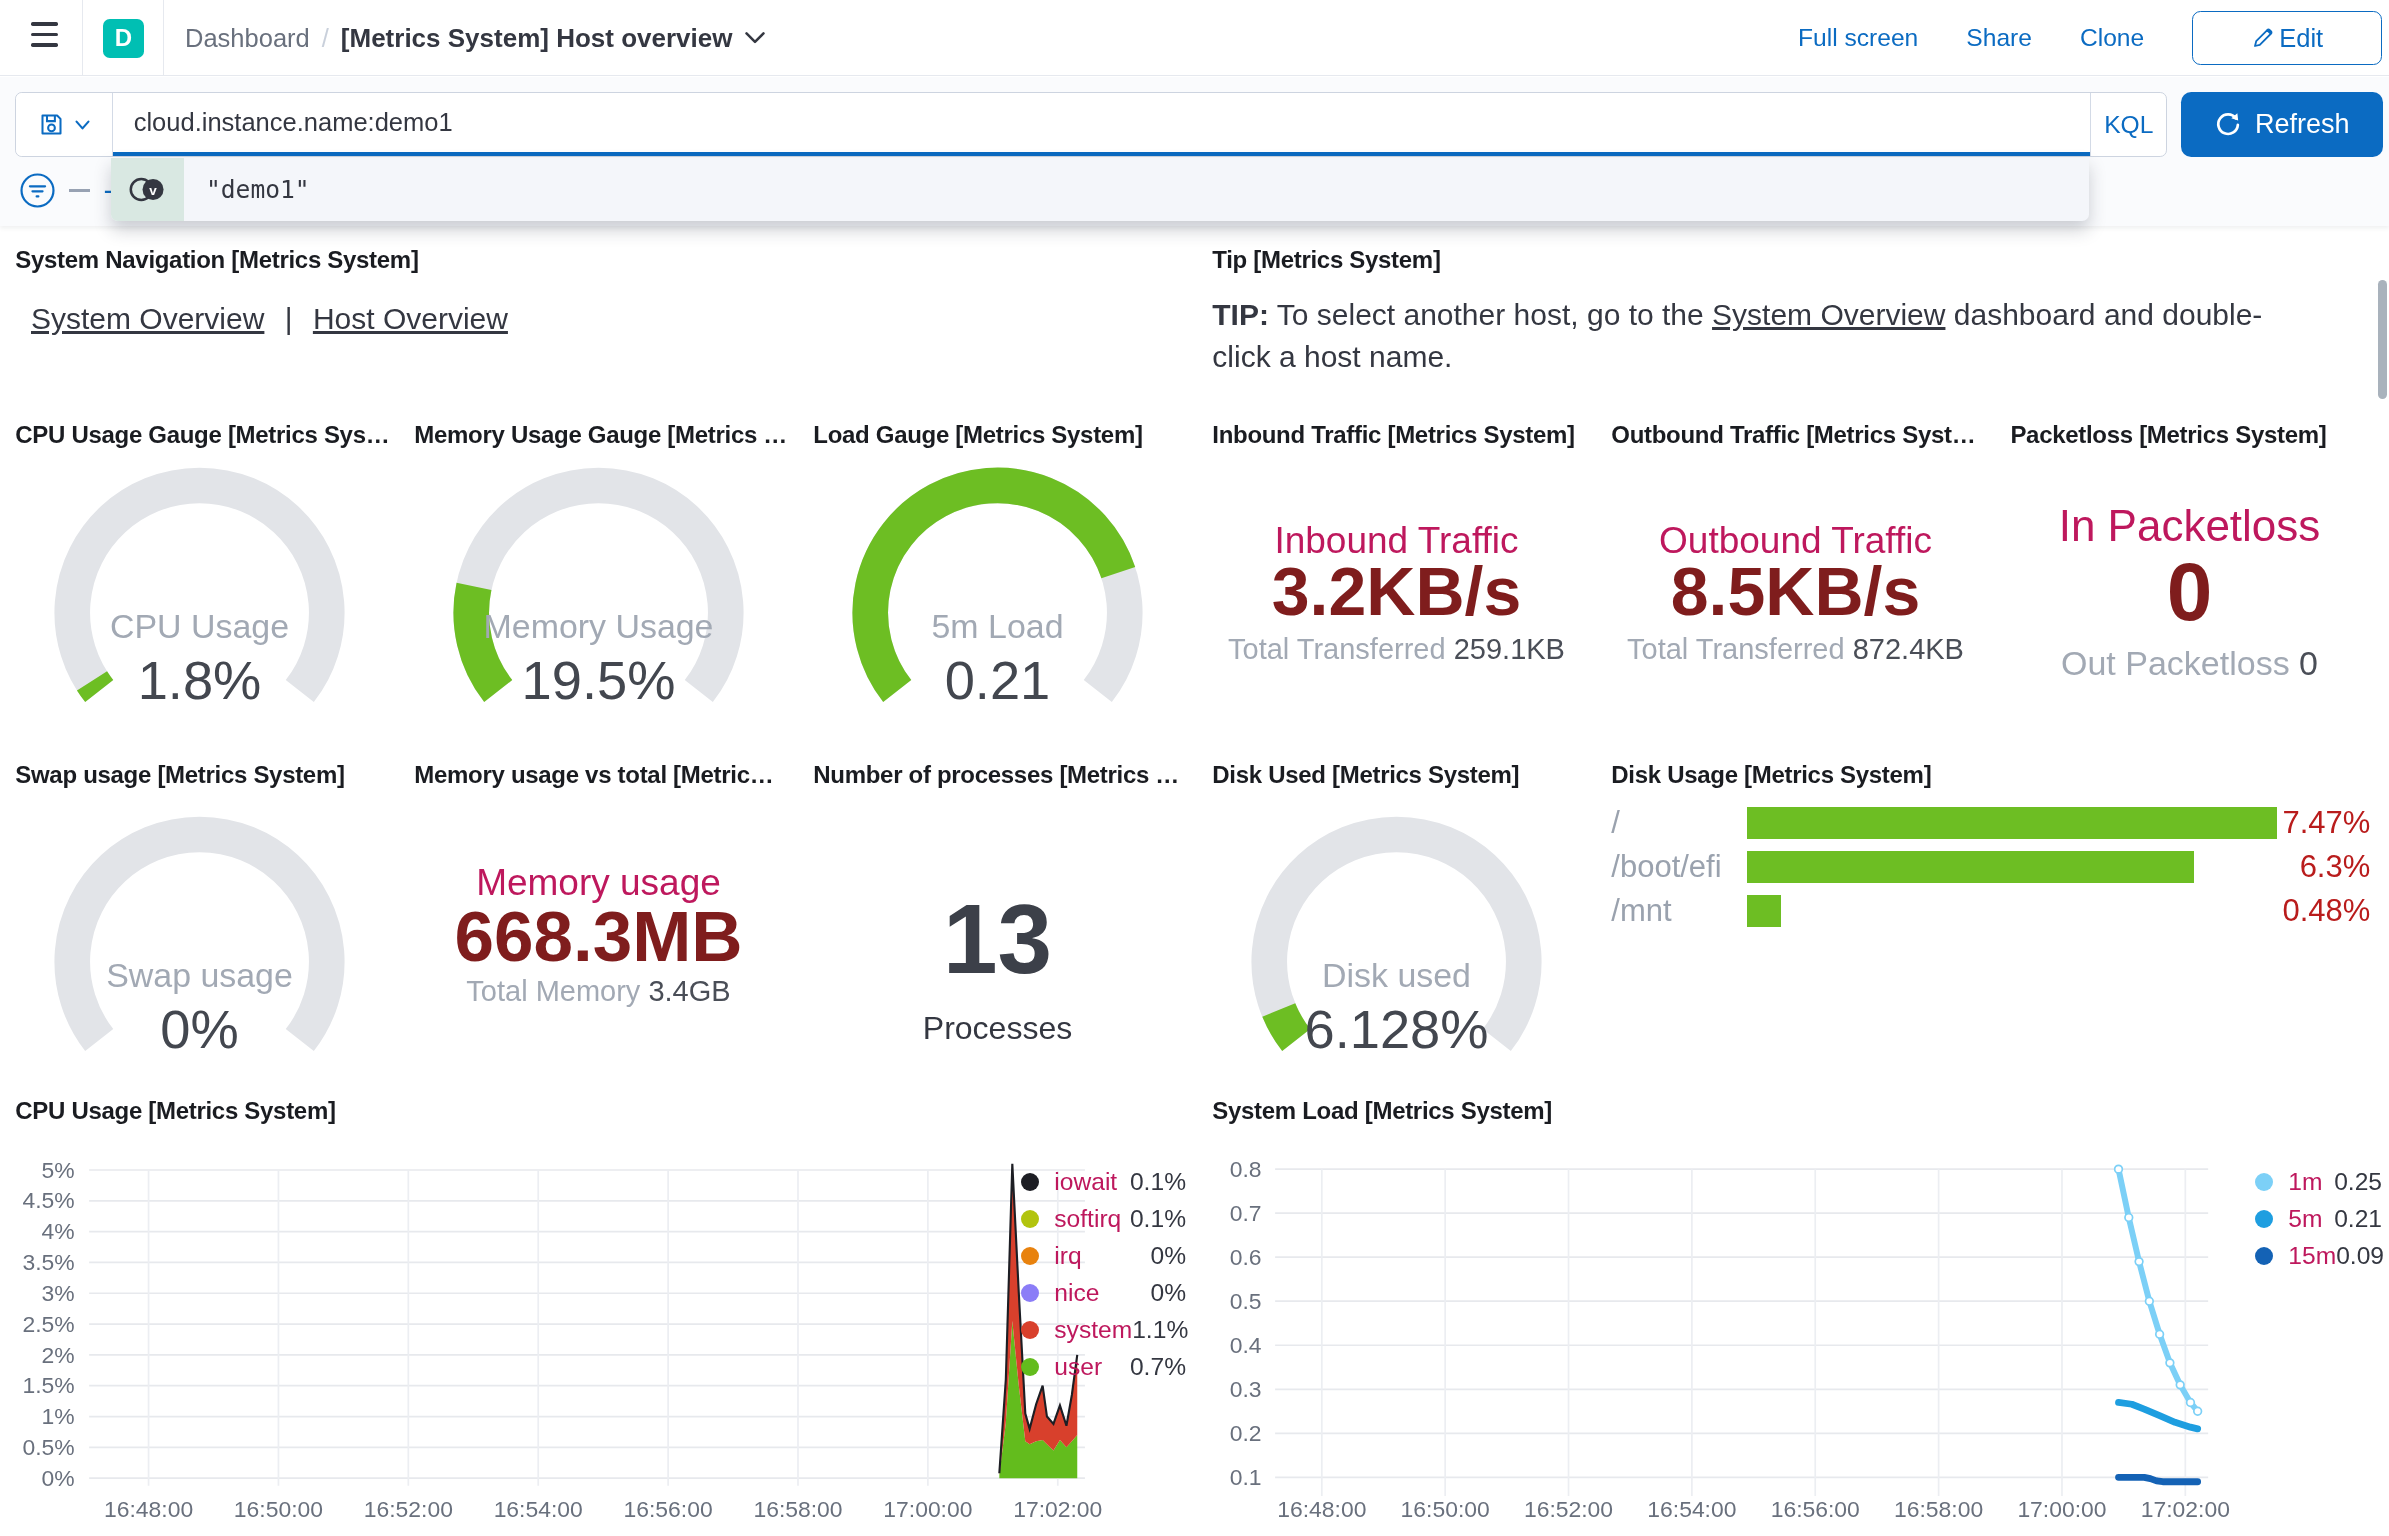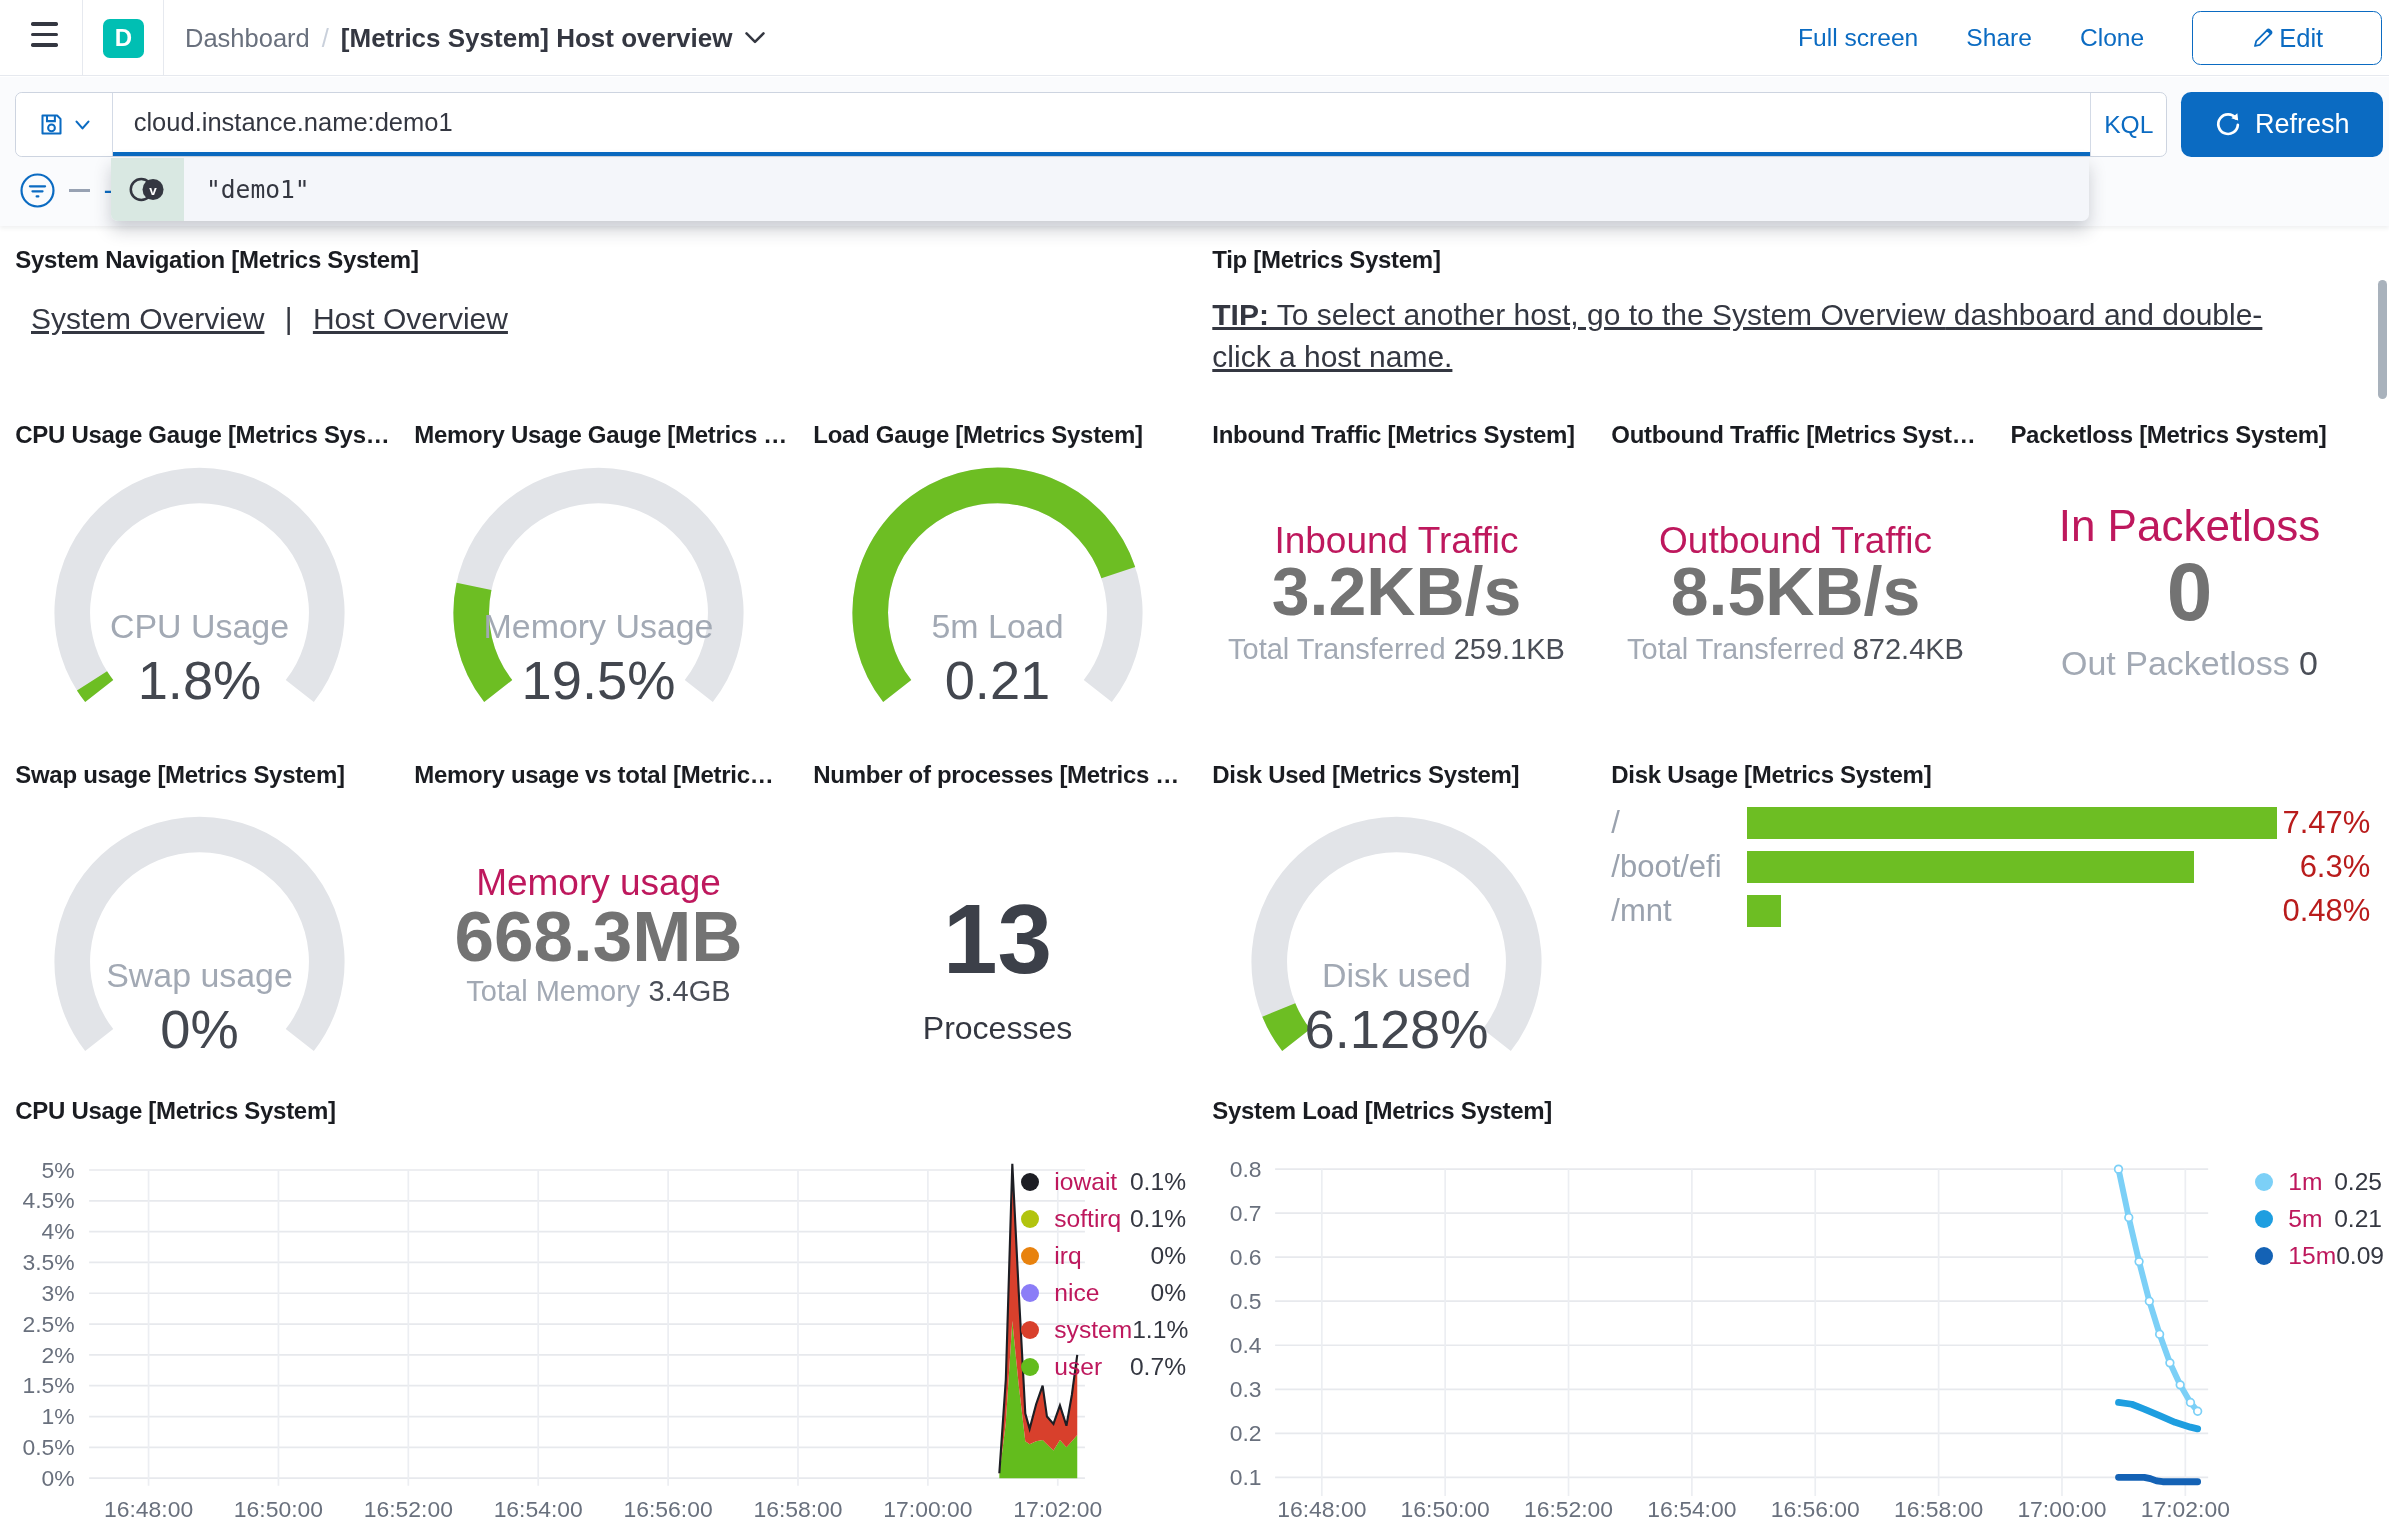--- a/index.html
+++ b/index.html
@@ -51,30 +51,30 @@
   .suggest-text { display:flex; align-items:center; padding-left:22px;
                   font-family:"DejaVu Sans Mono","Liberation Mono",monospace; font-size:24.6px; color:#343741; }
 
   
   .panel { position:absolute; }
   .panel-title { position:absolute; left:15.3px; top:5.1px; font-size:24px; font-weight:700; color:#1a1c21;
                  letter-spacing:-0.3px; white-space:nowrap; }
   .nav-links { position:absolute; left:31px; top:61px; font-size:30px; color:#343741; }
   .nav-links a { color:#343741; text-decoration:underline; cursor:pointer; }
   .nav-links .sep { margin:0 12px; color:#343741; }
-  .tip-body { position:absolute; left:15.3px; top:53px; width:1104px; font-size:30px; line-height:42px; color:#343741;text-decoration:underline; }
+  .tip-body { position:absolute; left:15.3px; top:53px; width:1104px; font-size:30px; line-height:42px; color:#343741; }
   .tip-body b { font-weight:700; }
   .tip-body a { color:#343741; text-decoration:underline; cursor:pointer; }
 
   .gauge-label { font-size:40px; fill:#a2a9b4; }
   .gauge-value { font-size:64px; fill:#43474f; font-weight:500; }
 
   .metric-label { position:absolute; width:100%; text-align:center; color:#be185d; font-size:37px; }
   .metric-label.xl { font-size:44px; }
-  .metric-value { position:absolute; width:100%; text-align:center; color:#737373; font-weight:700; font-size:68px; }
+  .metric-value { position:absolute; width:100%; text-align:center; color:#7f1d1d; font-weight:700; font-size:68px; }
   .metric-value.xl { font-size:82px; }
   .metric-sub { position:absolute; width:100%; text-align:center; font-size:29px; color:#a2a9b4; }
   .metric-sub.lg { font-size:34px; }
   .metric-sub .sub-value { color:#4a4e57; }
   .proc-value { position:absolute; width:100%; text-align:center; font-size:98px; font-weight:700; color:#3c4049; }
   .proc-label { position:absolute; width:100%; text-align:center; font-size:32px; color:#343741; }
 
   .disk-rows { position:absolute; left:15.3px; top:51px; width:759px; }
   .disk-row { display:flex; align-items:center; height:32px; margin-bottom:12px; }
   .disk-label { width:136px; font-size:31px; color:#9aa2ae; }

